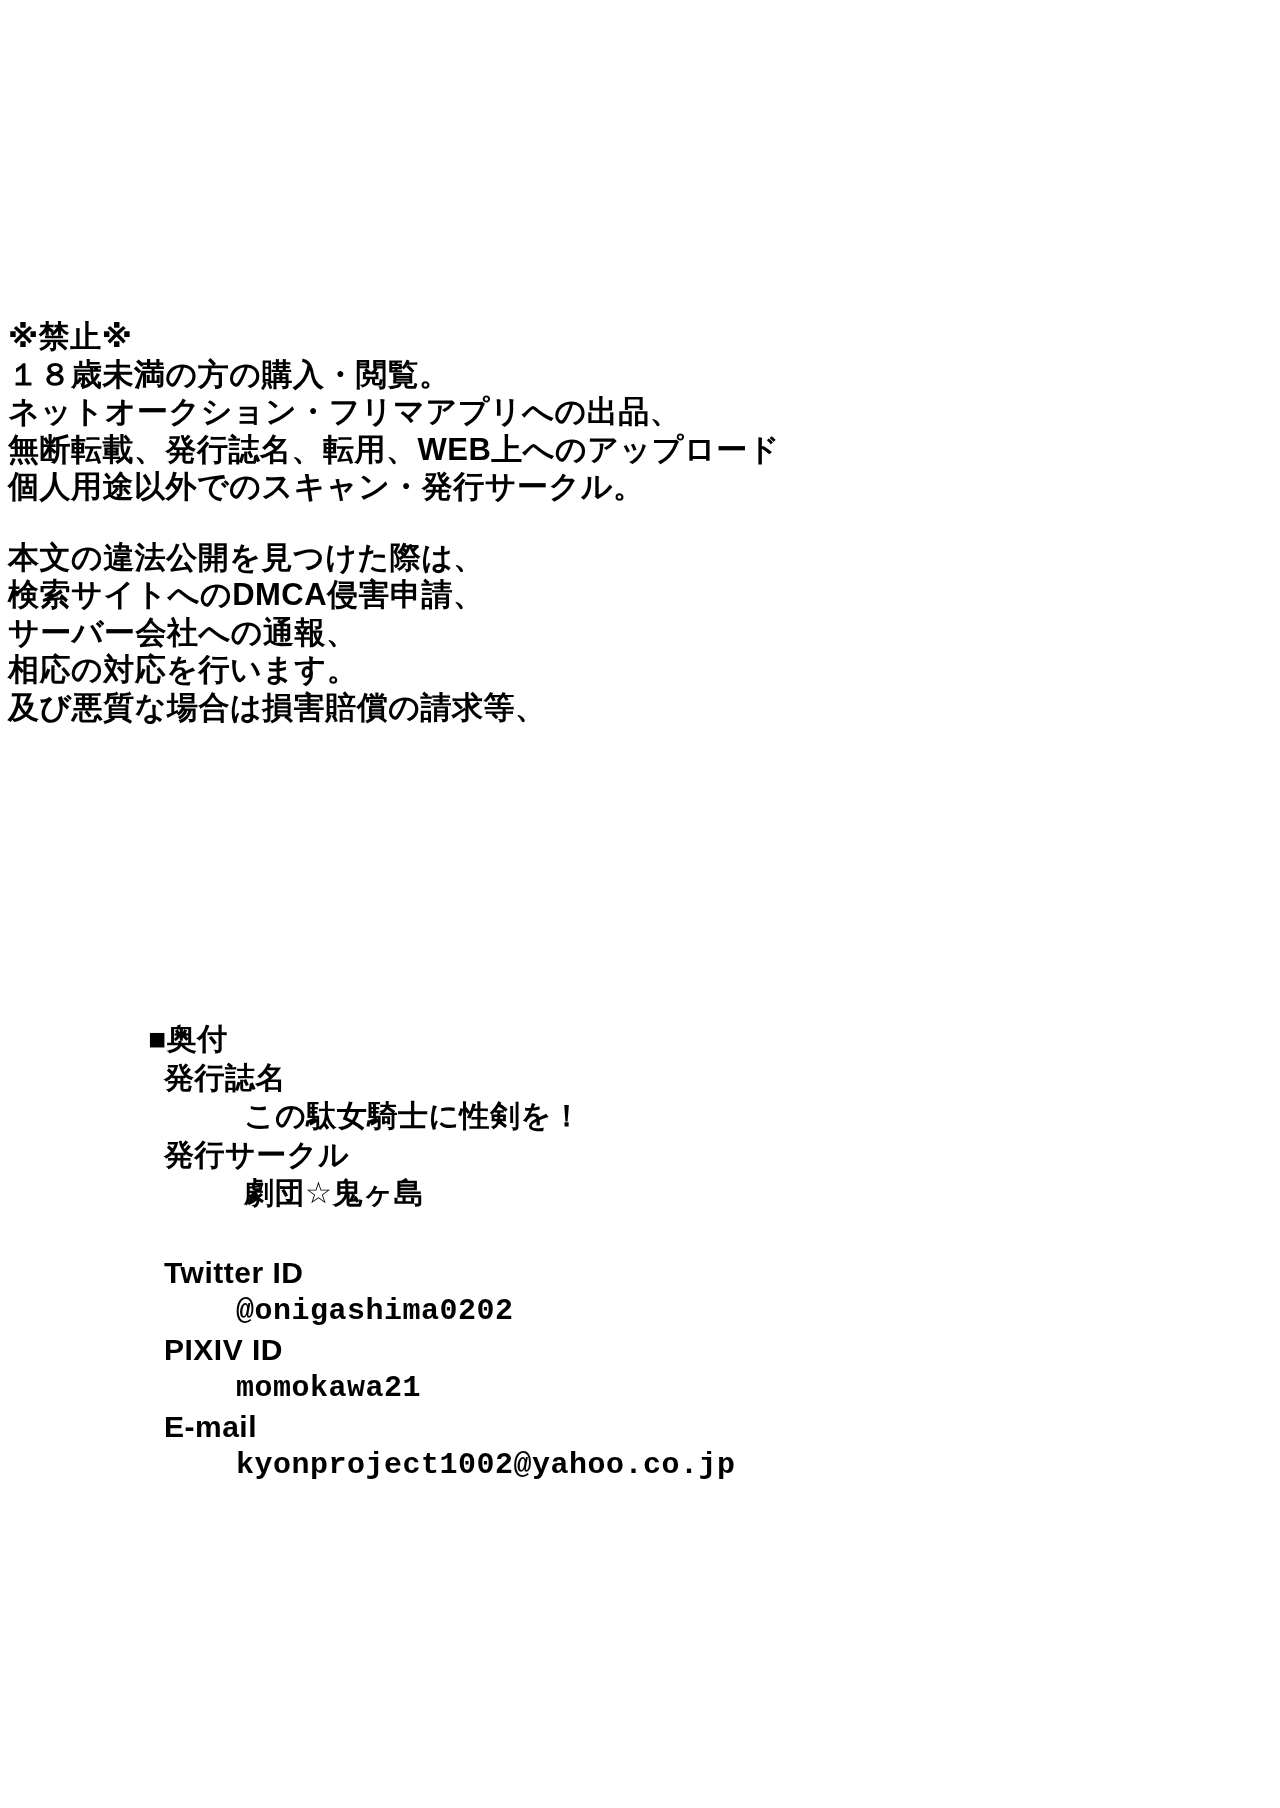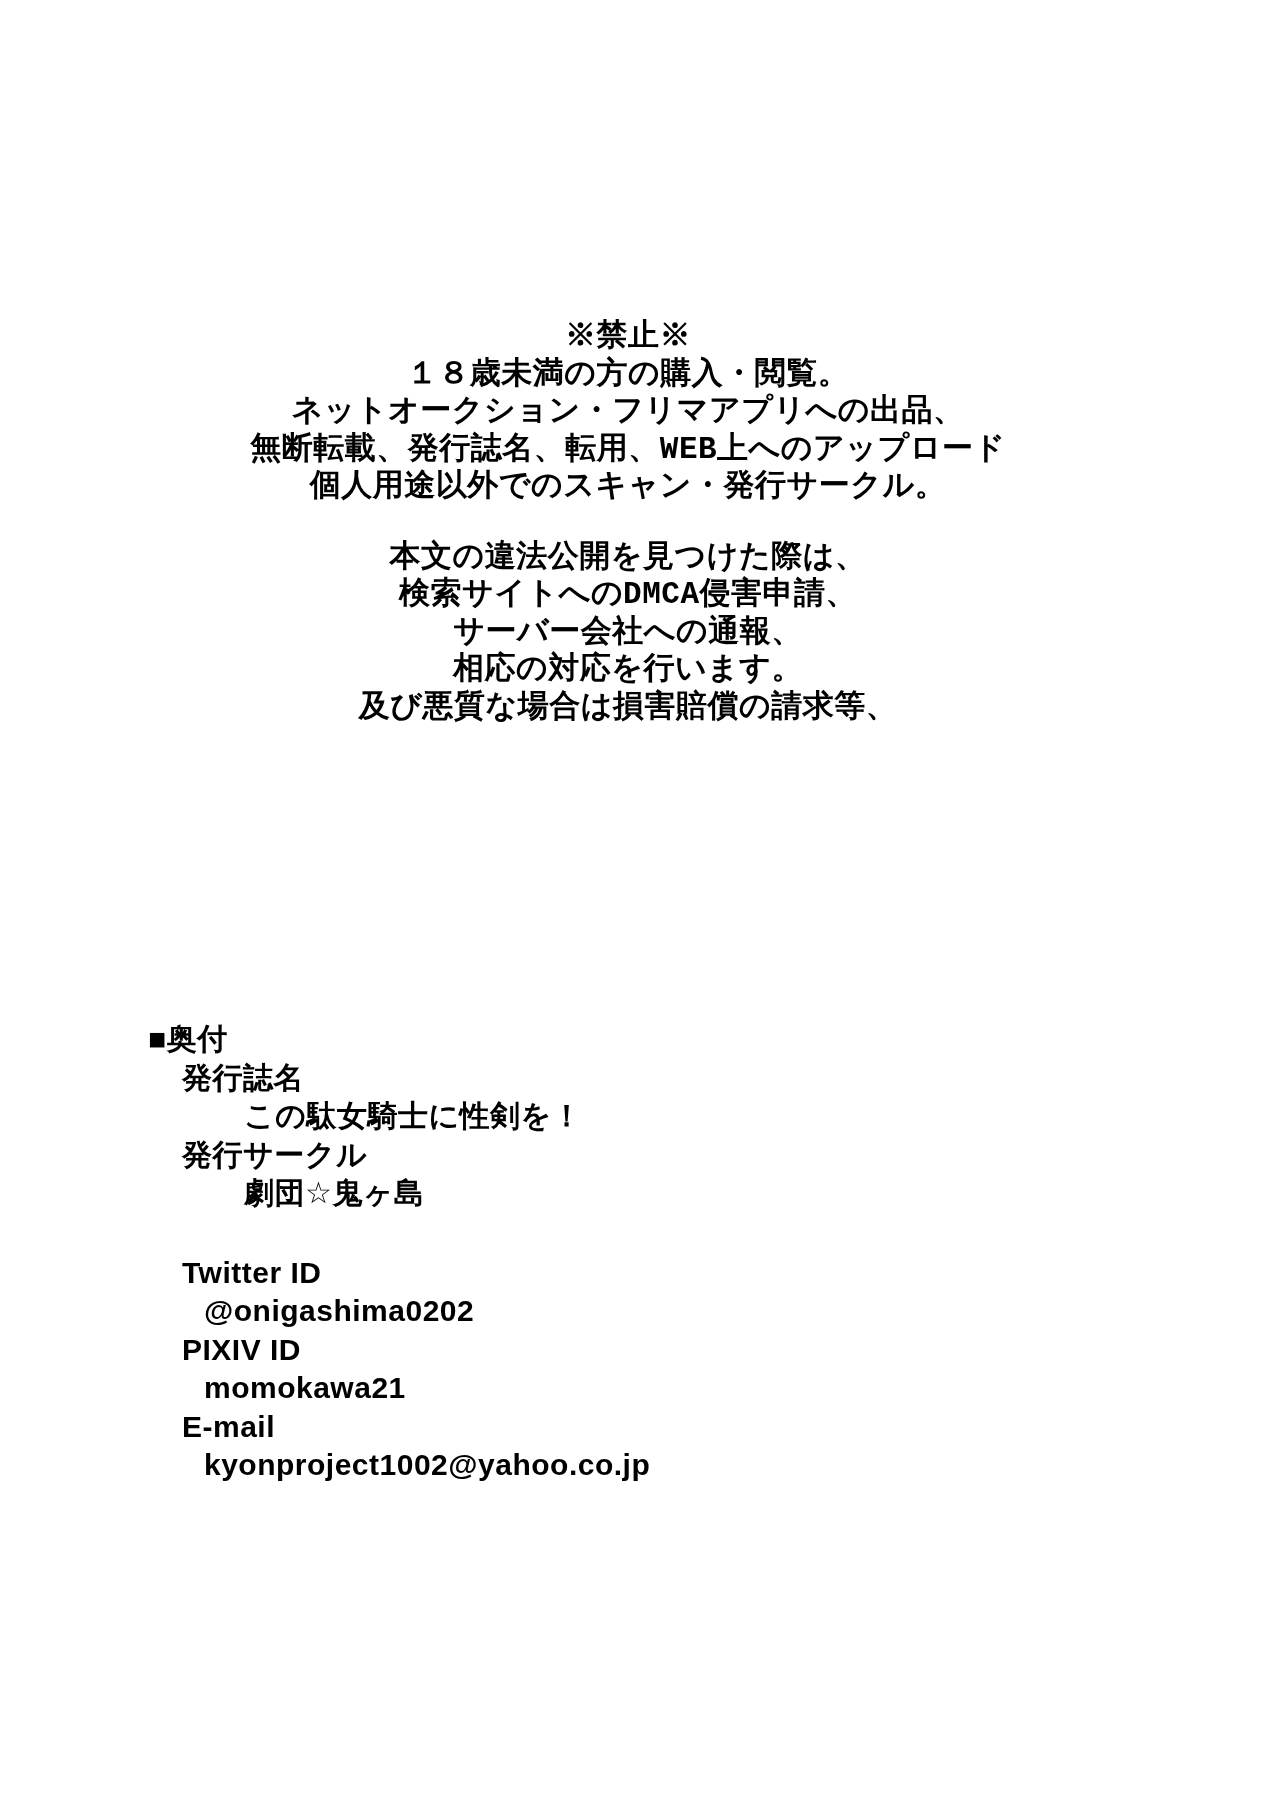--- a/index.html
+++ b/index.html
@@ -14,45 +14,43 @@
     color: #000000;
     font-family: "Liberation Sans", "DejaVu Sans", sans-serif;
     font-weight: bold;
     overflow: hidden;
   }
 
   
   .warning {
     position: absolute;
     top: 318px;
-    left: 0;
+    left: 8px;
     width: 1256px;
-    text-align: center;
     font-size: 31px;
     line-height: 37.5px;
     letter-spacing: 0.5px;
-    font-family: Liberation Mono, monospace;
   }
   .warning .para2 {
     margin-top: 33px;
   }
 
   
   .colophon {
     position: absolute;
     top: 1020px;
     left: 148px;
     font-size: 30px;
     line-height: 38.5px;
     letter-spacing: 0.5px;
   }
   .c-line { white-space: nowrap; }
-  .ind-label { margin-left: 34px; }
+  .ind-label { margin-left: 16px; }
   .ind-jp    { margin-left: 96px; }
-  .ind-latin { margin-left: 56px; }
+  .ind-latin { margin-left: 88px; font-family: Liberation Mono, monospace; }
   .gap { height: 41px; }
 
   .sq {
     display: inline-block;
   }
 </style>
 </head>
 <body>
 
 <div class="warning">

